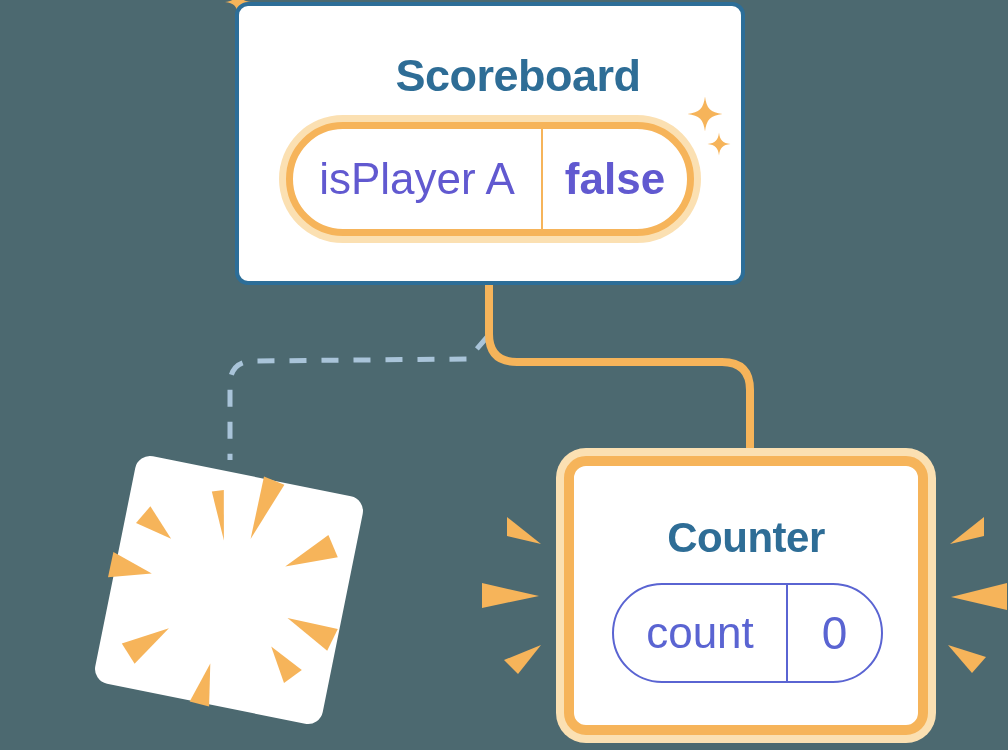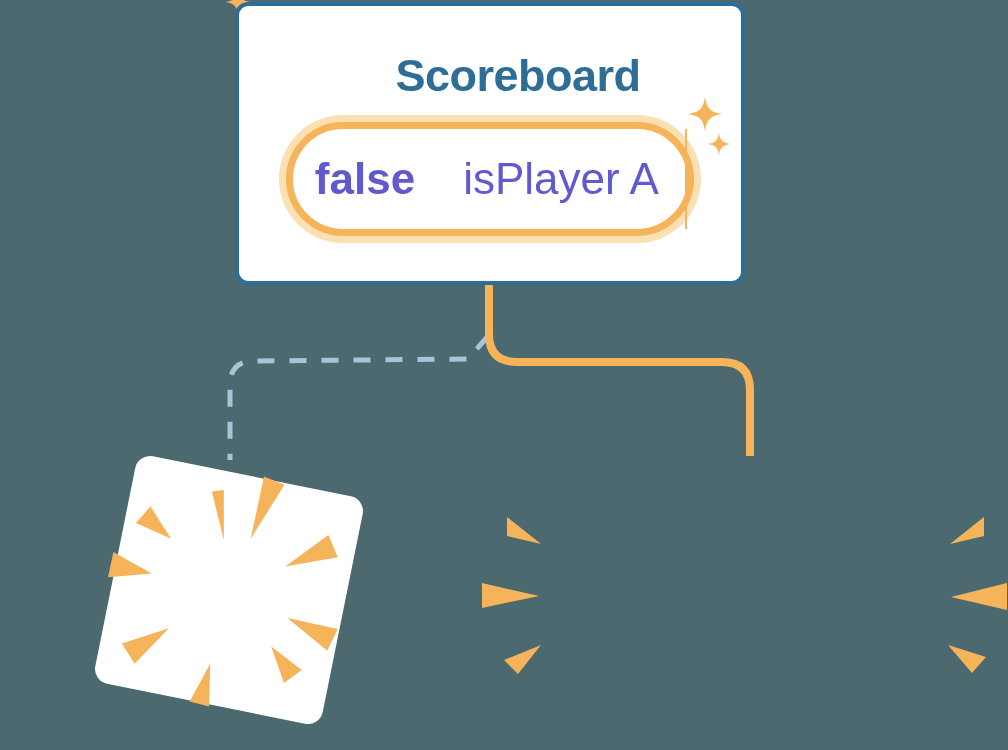--- a/index.html
+++ b/index.html
@@ -108,24 +108,31 @@
     <g>
       <polygon class="wedge" points="984,517 984,536 950,544"></polygon>
       <polygon class="wedge" points="1007,583 1007,610 951,597"></polygon>
       <polygon class="wedge" points="986,657 972,673 948,645"></polygon>
     </g>
   </svg>
 
   <div class="card scoreboard-card">
     <div class="card-title">Scoreboard</div>
     <div class="pill pill-orange">
+      <div class="pill-section pill-label">isPlayer A</div>
       <div class="pill-section pill-value">false</div>
-      <div class="pill-section pill-label">isPlayer A</div>
     </div>
   </div>
 
+  <div class="card counter-card">
+    <div class="card-title">Counter</div>
+    <div class="pill pill-purple">
+      <div class="pill-section pill-label">count</div>
+      <div class="pill-section pill-value">0</div>
+    </div>
+  </div>
 
   <svg class="layer layer-front" viewBox="0 0 1008 750">
     <use href="#spark4" class="spark" transform="translate(705,114) scale(1.75)"></use>
     <use href="#spark4" class="spark" transform="translate(719,144) scale(1.15)"></use>
   </svg>
 
 </div>
 
 </body></html>

